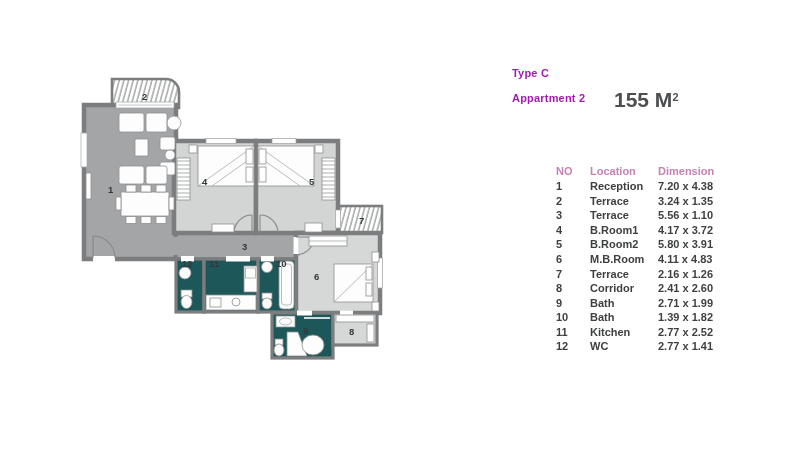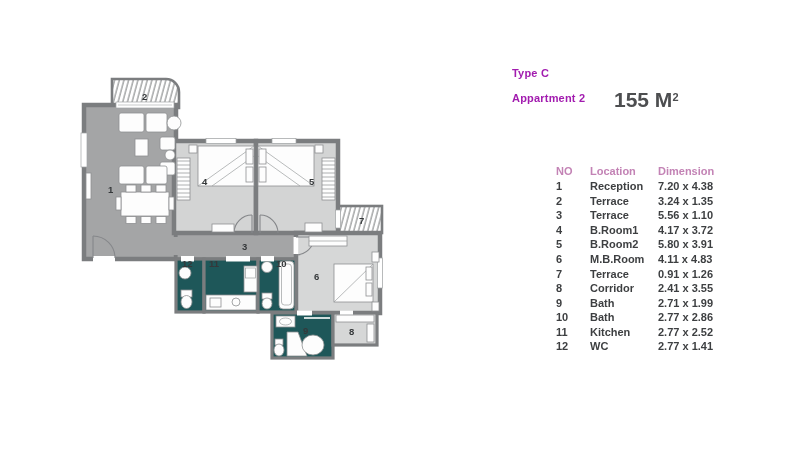--- a/index.html
+++ b/index.html
@@ -234,36 +234,36 @@
         <span>5.80 x 3.91</span>
       </div>
     <div class="trow">
         <span>6</span>
         <span>M.B.Room</span>
         <span>4.11 x 4.83</span>
       </div>
     <div class="trow">
         <span>7</span>
         <span>Terrace</span>
-        <span>0.91 x 1.26</span>
+        <span>2.16 x 1.26</span>
       </div>
     <div class="trow">
         <span>8</span>
         <span>Corridor</span>
-        <span>2.41 x 3.55</span>
+        <span>2.41 x 2.60</span>
       </div>
     <div class="trow">
         <span>9</span>
         <span>Bath</span>
         <span>2.71 x 1.99</span>
       </div>
     <div class="trow">
         <span>10</span>
         <span>Bath</span>
-        <span>2.77 x 2.86</span>
+        <span>1.39 x 1.82</span>
       </div>
     <div class="trow">
         <span>11</span>
         <span>Kitchen</span>
         <span>2.77 x 2.52</span>
       </div>
     <div class="trow">
         <span>12</span>
         <span>WC</span>
         <span>2.77 x 1.41</span>

